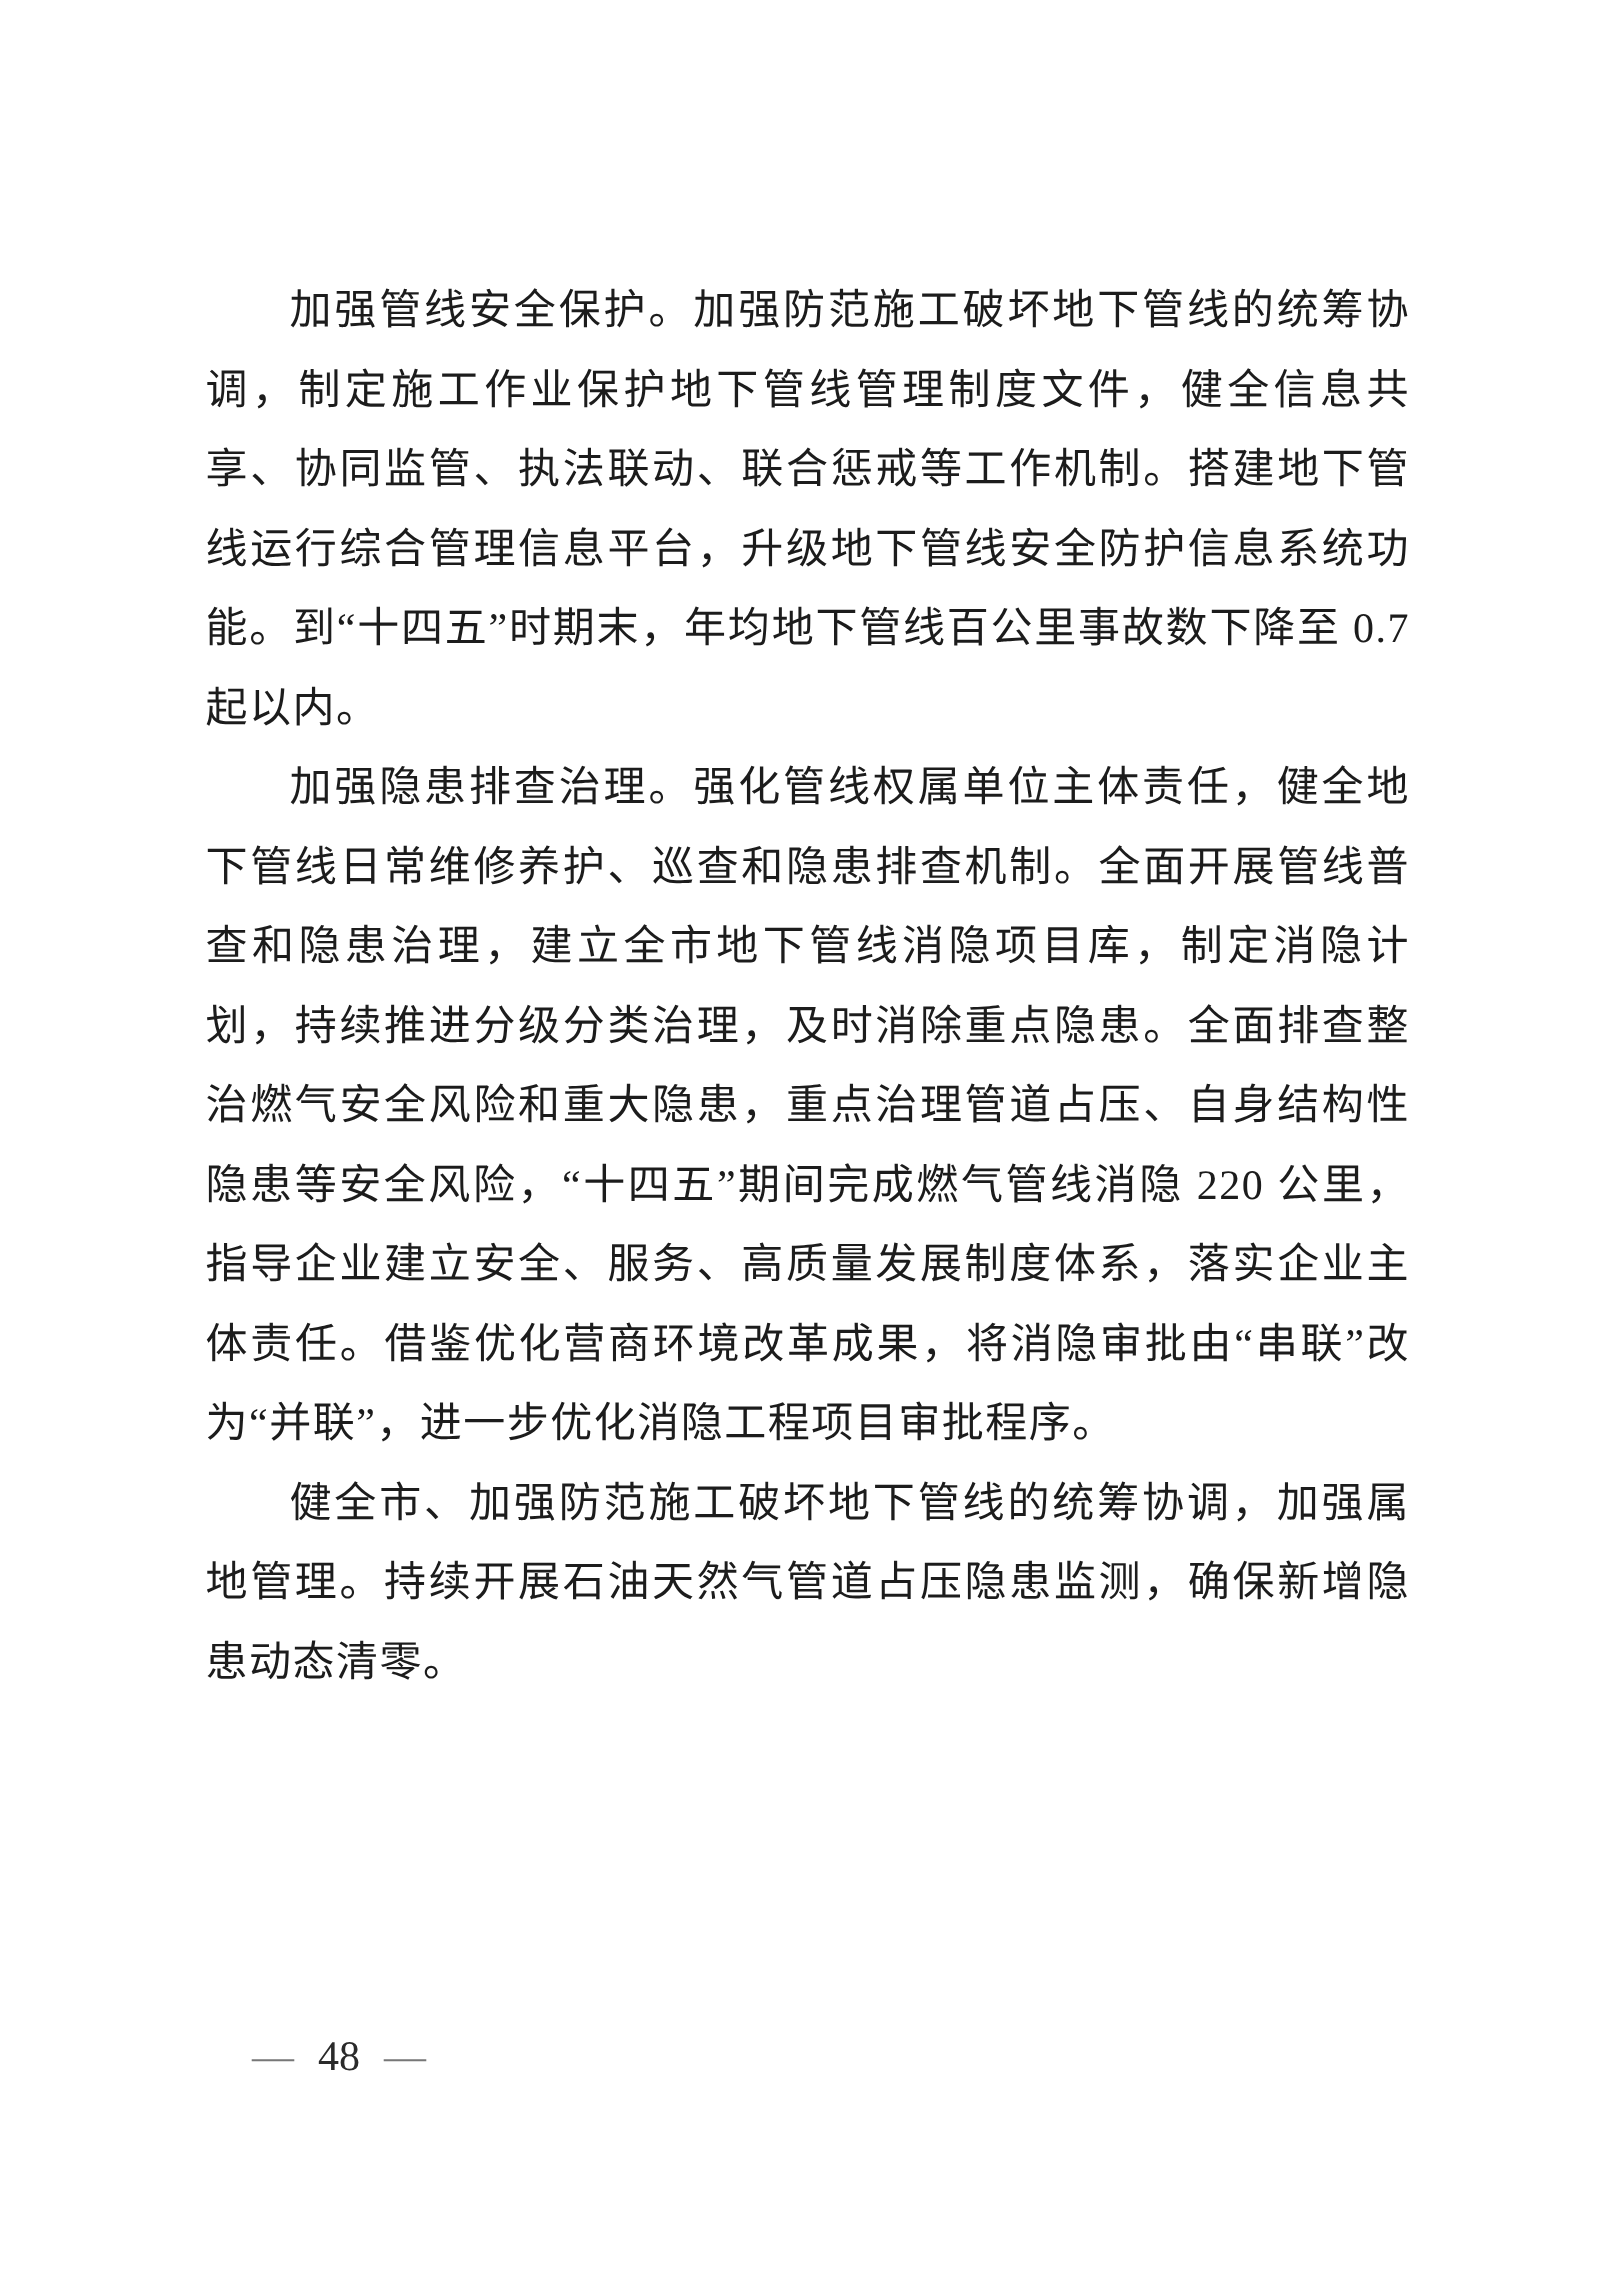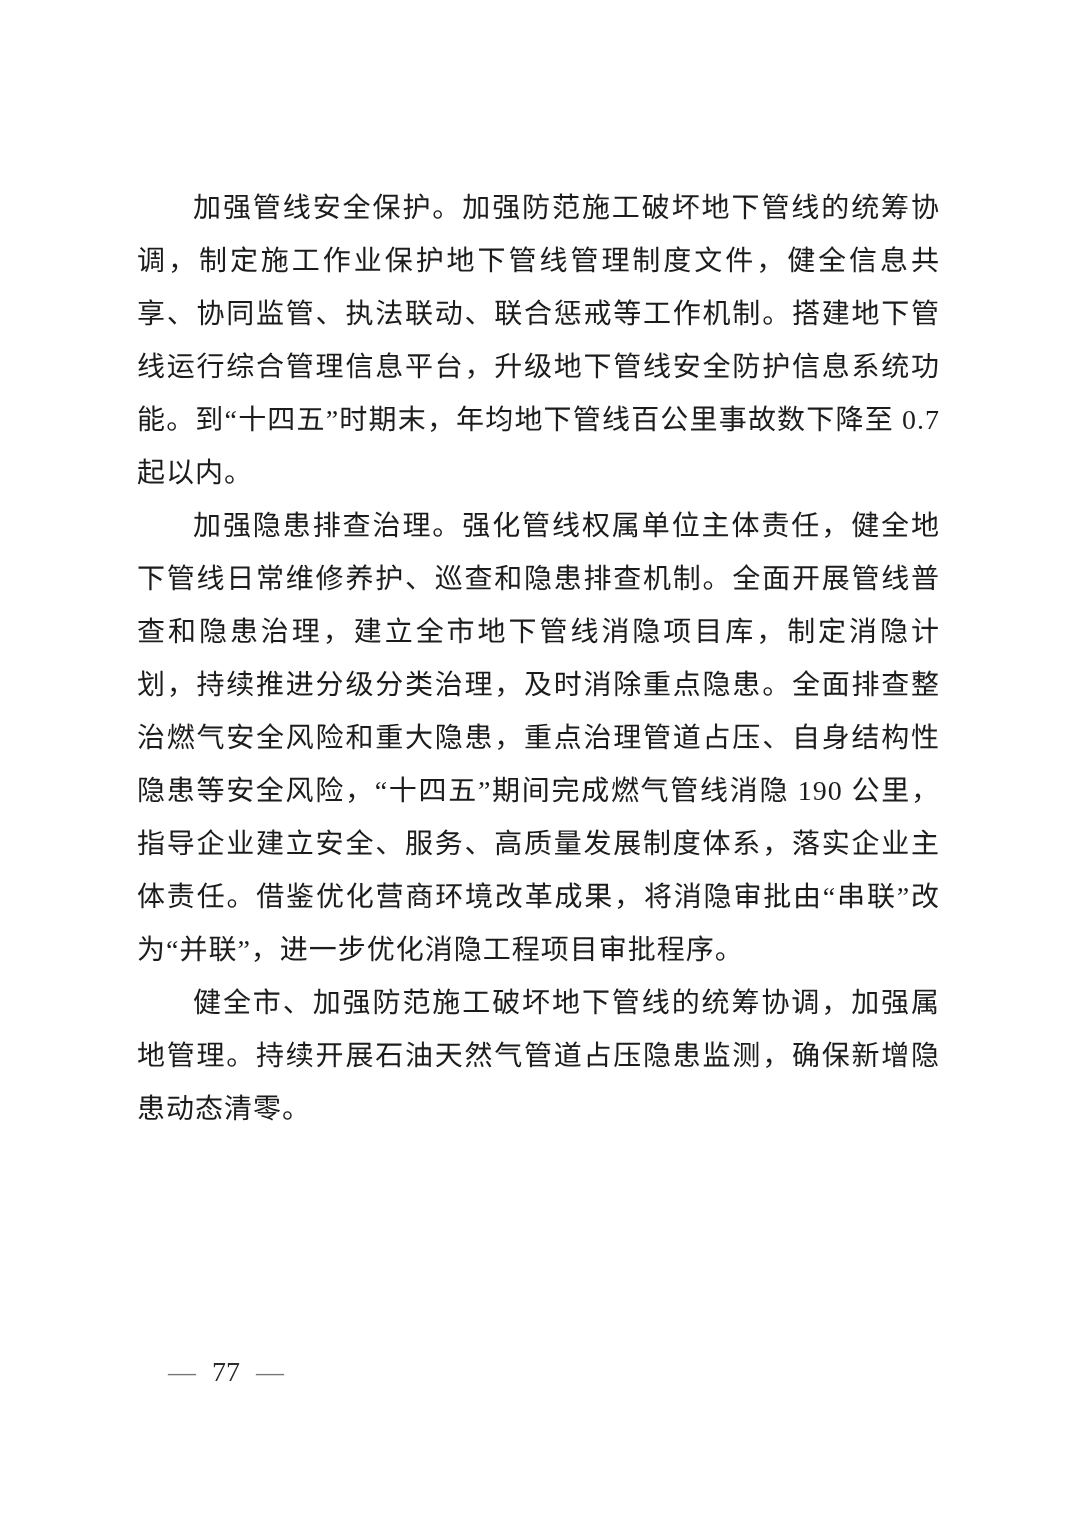--- a/index.html
+++ b/index.html
@@ -49,20 +49,20 @@
     margin: 0 16px;
     color: #2a2a2a;
   }
 </style>
 </head>
 <body>
 
 <div class="page">
   <div class="content">
     <p class="para">加强管线安全保护。加强防范施工破坏地下管线的统筹协调，制定施工作业保护地下管线管理制度文件，健全信息共享、协同监管、执法联动、联合惩戒等工作机制。搭建地下管线运行综合管理信息平台，升级地下管线安全防护信息系统功能。到“十四五”时期末，年均地下管线百公里事故数下降至 0.7 起以内。</p>
-    <p class="para">加强隐患排查治理。强化管线权属单位主体责任，健全地下管线日常维修养护、巡查和隐患排查机制。全面开展管线普查和隐患治理，建立全市地下管线消隐项目库，制定消隐计划，持续推进分级分类治理，及时消除重点隐患。全面排查整治燃气安全风险和重大隐患，重点治理管道占压、自身结构性隐患等安全风险，“十四五”期间完成燃气管线消隐 190 公里，指导企业建立安全、服务、高质量发展制度体系，落实企业主体责任。借鉴优化营商环境改革成果，将消隐审批由“串联”改为“并联”，进一步优化消隐工程项目审批程序。</p>
+    <p class="para">加强隐患排查治理。强化管线权属单位主体责任，健全地下管线日常维修养护、巡查和隐患排查机制。全面开展管线普查和隐患治理，建立全市地下管线消隐项目库，制定消隐计划，持续推进分级分类治理，及时消除重点隐患。全面排查整治燃气安全风险和重大隐患，重点治理管道占压、自身结构性隐患等安全风险，“十四五”期间完成燃气管线消隐 220 公里，指导企业建立安全、服务、高质量发展制度体系，落实企业主体责任。借鉴优化营商环境改革成果，将消隐审批由“串联”改为“并联”，进一步优化消隐工程项目审批程序。</p>
     <p class="para">健全市、加强防范施工破坏地下管线的统筹协调，加强属地管理。持续开展石油天然气管道占压隐患监测，确保新增隐患动态清零。</p>
   </div>
 
   <div class="footer">
-    <span class="dash">—</span><span class="pagenum">77</span><span class="dash">—</span>
+    <span class="dash">—</span><span class="pagenum">48</span><span class="dash">—</span>
   </div>
 </div>
 
 </body></html>

